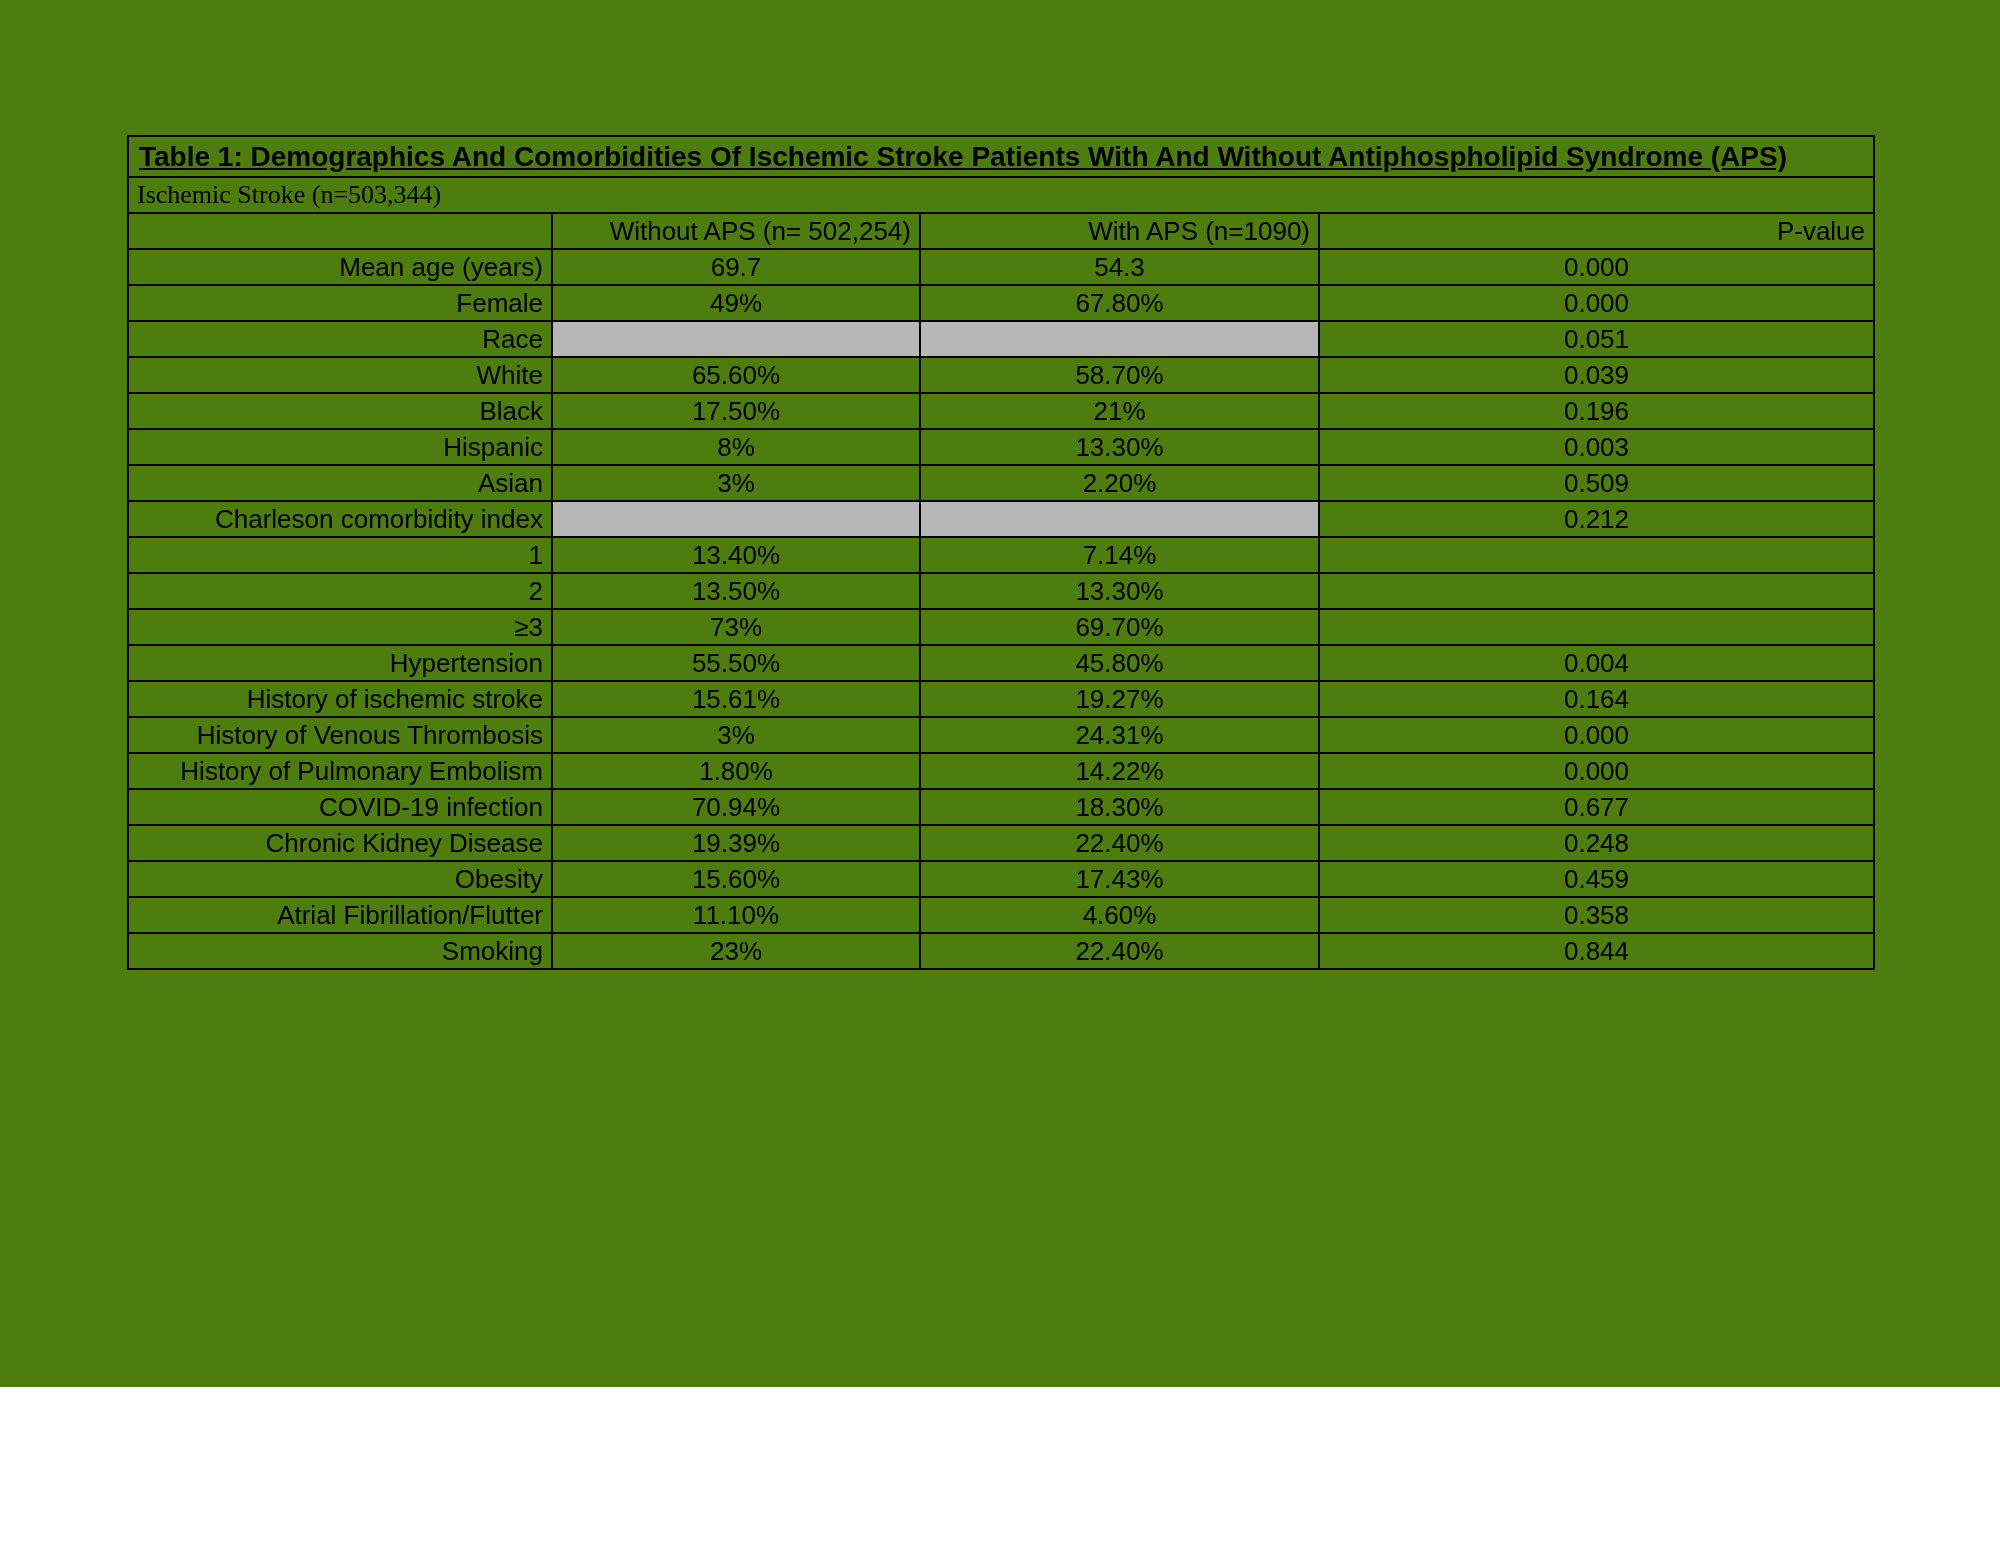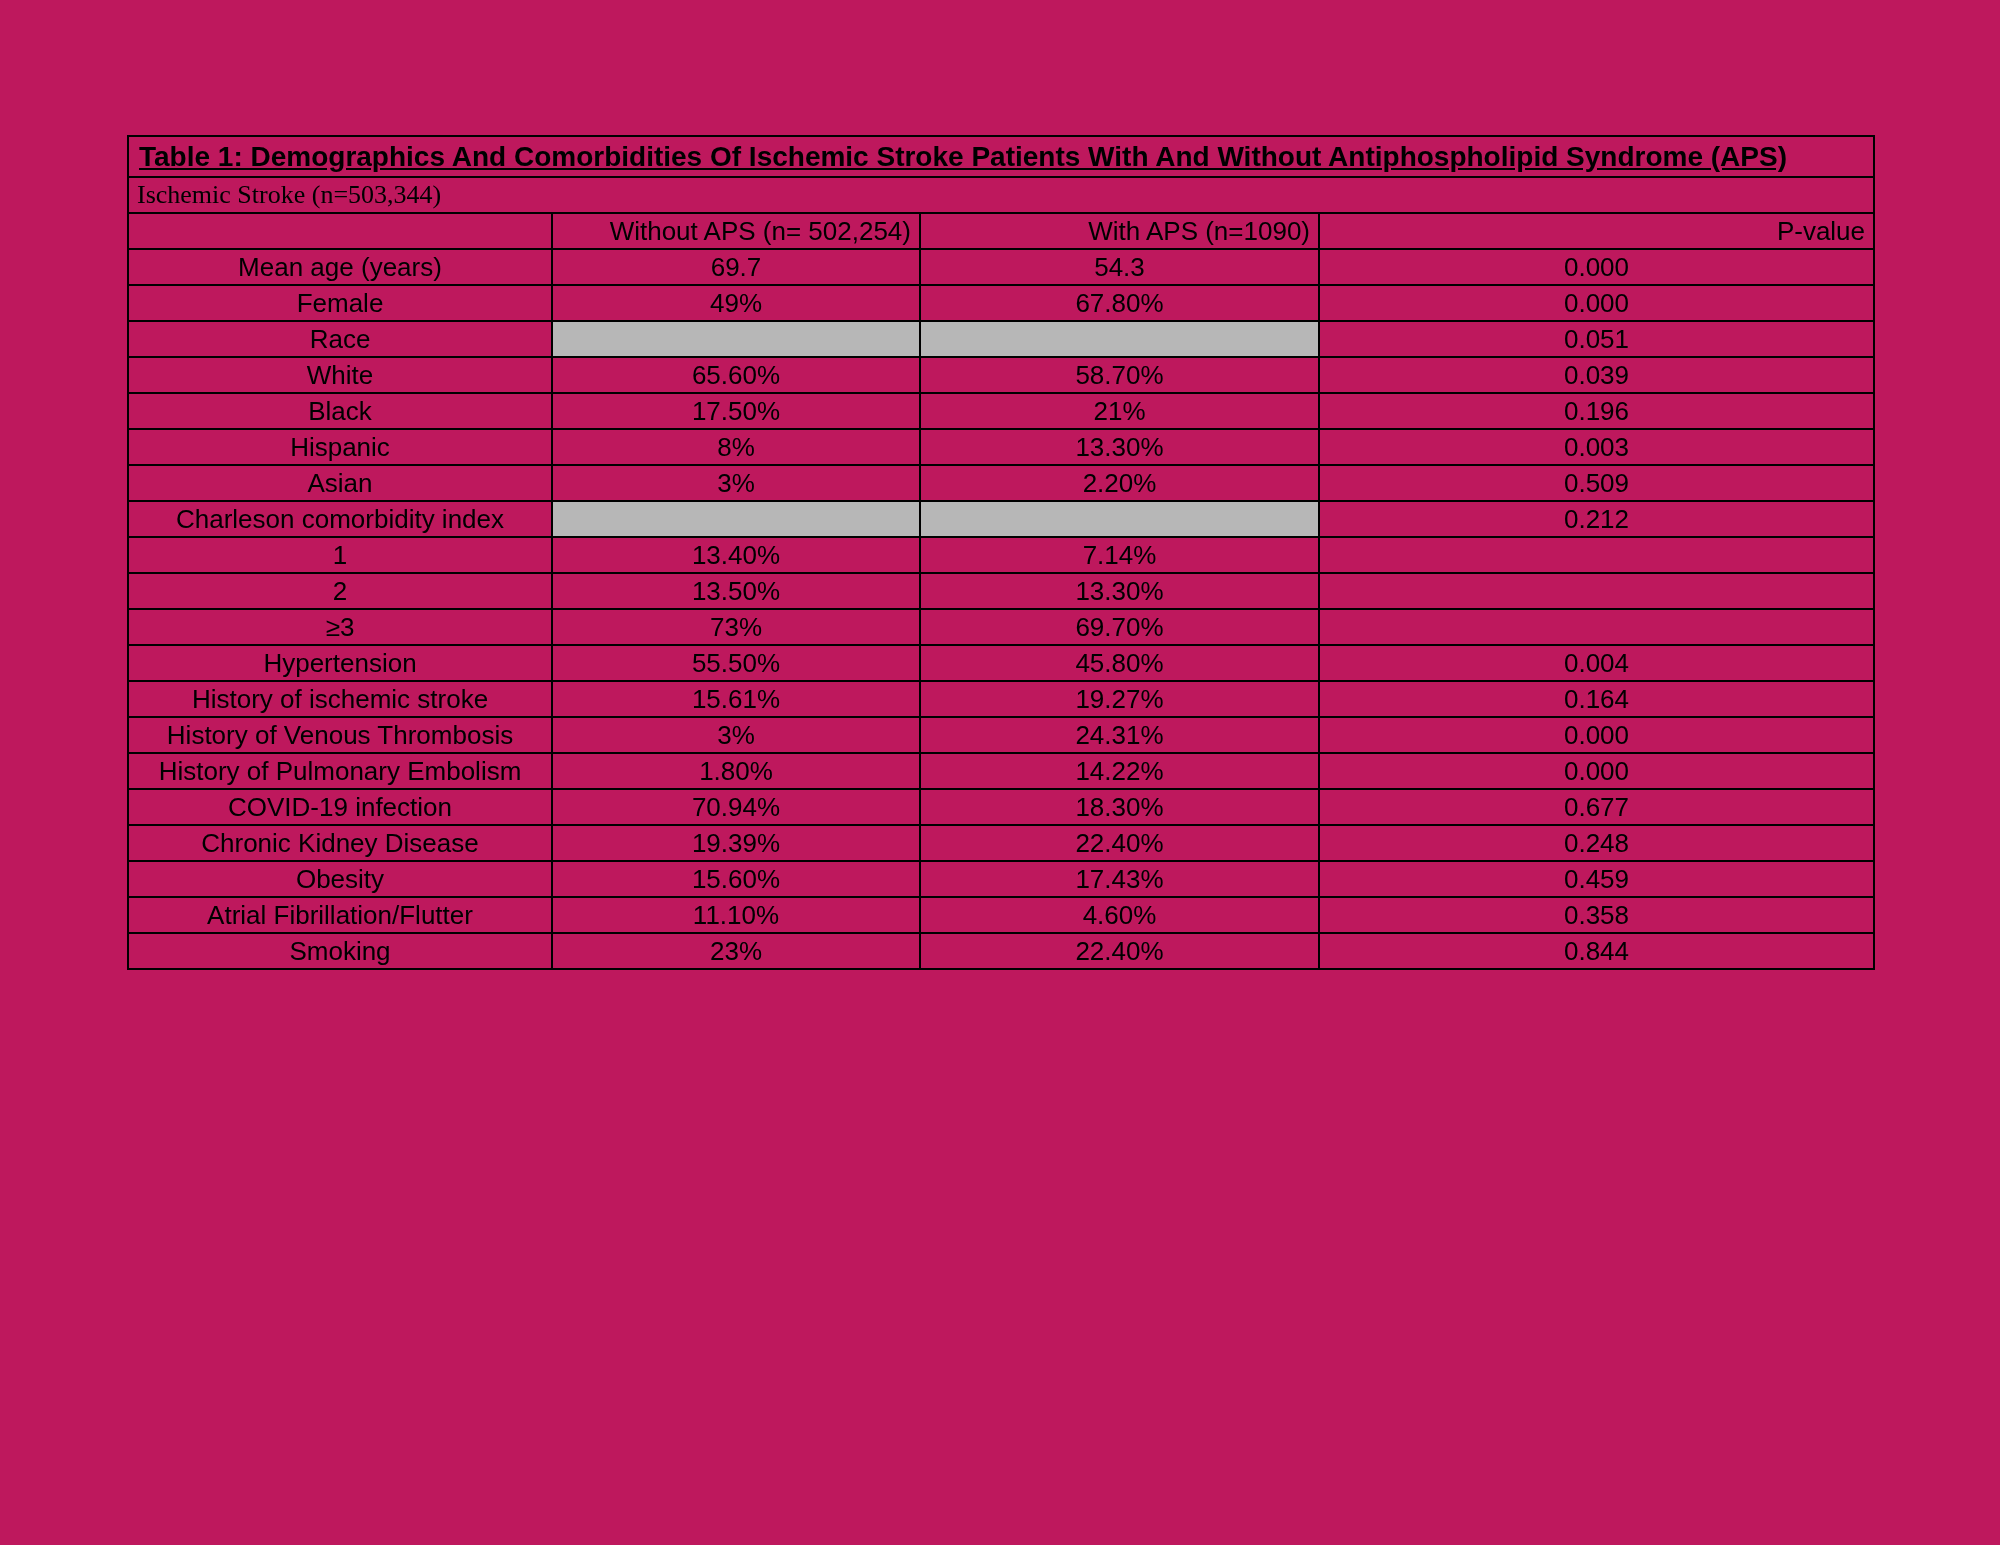--- a/index.html
+++ b/index.html
@@ -6,22 +6,22 @@
   html, body {
     width: 2000px;
     height: 1545px;
     background: #ffffff;
     font-family: "Liberation Sans", "DejaVu Sans", sans-serif;
     color: #000000;
   }
   .page {
     position: relative;
     width: 2000px;
-    height: 1545px;
-    background: #be185d;
+    height: 1387px;
+    background: #4d7c0f;
     overflow: hidden;
   }
   table.demo-table {
     position: absolute;
     left: 127px;
     top: 135px;
     width: 1746px;
     border-collapse: collapse;
     table-layout: fixed;
   }
@@ -38,21 +38,21 @@
   tr.title-row td {
     font-size: 28px;
     font-weight: bold;
     text-decoration: underline;
     text-align: left;
     height: 41px;
     padding-left: 10px;
   }
   tr.subtitle-row td { text-align: left; font-family: Liberation Serif, serif; }
   tr.header-row th { text-align: right; }
-  td.label-cell { text-align: center; }
+  td.label-cell { text-align: right; }
   td.value-cell { text-align: center; }
   td.shaded { background-color: var(--shaded, #b7b7b7); }
 </style>
 </head>
 <body>
 
 <div class="page">
   <table class="demo-table">
     <colgroup>
       <col style="width:424px">

